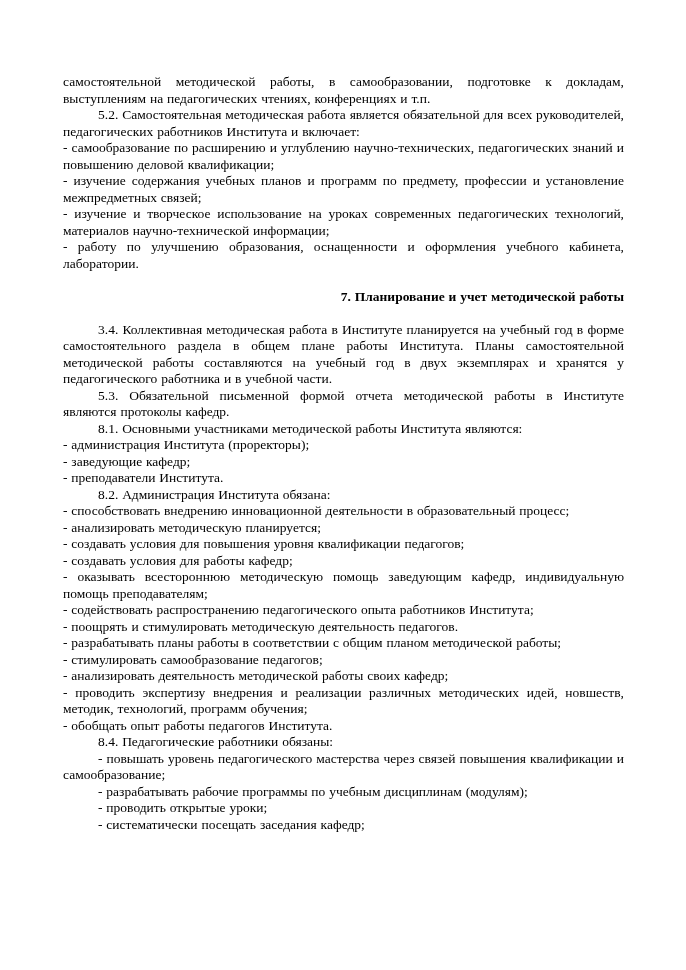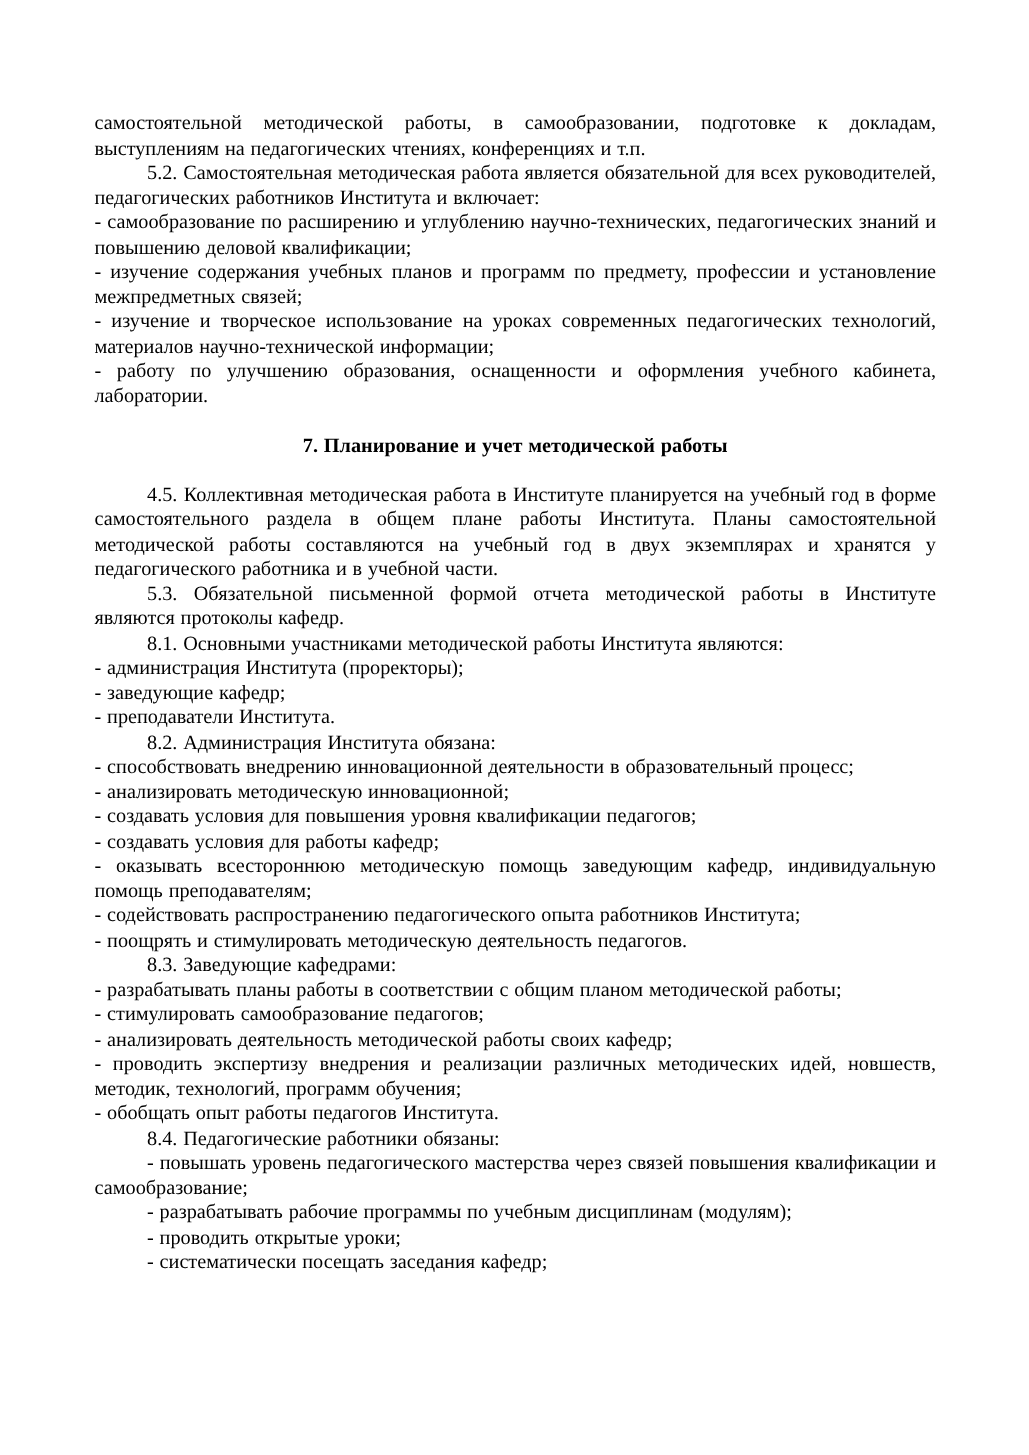--- a/index.html
+++ b/index.html
@@ -36,53 +36,52 @@
     word-spacing: 0.5px;
   }
   .content p.indent {
     text-indent: 35px;
   }
   .content p.flush {
     text-indent: 0;
   }
   .content h2.heading {
     font-weight: bold;
-    text-align: center;
+    text-align: right;
     text-indent: 0;
     margin-top: 16.5px;
     margin-bottom: 16.5px;
   }
 </style>
 </head>
 <body>
 
 <div class="page">
   <div class="content">
       <p class="flush">самостоятельной методической работы, в самообразовании, подготовке к докладам, выступлениям на педагогических чтениях, конференциях и т.п.</p>
       <p class="indent">5.2. Самостоятельная методическая работа является обязательной для всех руководителей, педагогических работников Института и включает:</p>
       <p class="flush">- самообразование по расширению и углублению научно-технических, педагогических знаний и повышению деловой квалификации;</p>
       <p class="flush">- изучение содержания учебных планов и программ по предмету, профессии и установление межпредметных связей;</p>
       <p class="flush">- изучение и творческое использование на уроках современных педагогических технологий, материалов научно-технической информации;</p>
       <p class="flush">- работу по улучшению образования, оснащенности и оформления учебного кабинета, лаборатории.</p>
       <h2 class="heading">7. Планирование и учет методической работы</h2>
-      <p class="indent">4.5. Коллективная методическая работа в Институте планируется на учебный год в форме самостоятельного раздела в общем плане работы Института. Планы самостоятельной методической работы составляются на учебный год в двух экземплярах и хранятся у педагогического работника и в учебной части.</p>
+      <p class="indent">3.4. Коллективная методическая работа в Институте планируется на учебный год в форме самостоятельного раздела в общем плане работы Института. Планы самостоятельной методической работы составляются на учебный год в двух экземплярах и хранятся у педагогического работника и в учебной части.</p>
       <p class="indent">5.3. Обязательной письменной формой отчета методической работы в Институте являются протоколы кафедр.</p>
       <p class="indent">8.1. Основными участниками методической работы Института являются:</p>
       <p class="flush">- администрация Института (проректоры);</p>
       <p class="flush">- заведующие кафедр;</p>
       <p class="flush">- преподаватели Института.</p>
       <p class="indent">8.2. Администрация Института обязана:</p>
       <p class="flush">- способствовать внедрению инновационной деятельности в образовательный процесс;</p>
-      <p class="flush">- анализировать методическую инновационной;</p>
+      <p class="flush">- анализировать методическую планируется;</p>
       <p class="flush">- создавать условия для повышения уровня квалификации педагогов;</p>
       <p class="flush">- создавать условия для работы кафедр;</p>
       <p class="flush">- оказывать всестороннюю методическую помощь заведующим кафедр, индивидуальную помощь преподавателям;</p>
       <p class="flush">- содействовать распространению педагогического опыта работников Института;</p>
       <p class="flush">- поощрять и стимулировать методическую деятельность педагогов.</p>
-      <p class="indent">8.3. Заведующие кафедрами:</p>
       <p class="flush">- разрабатывать планы работы в соответствии с общим планом методической работы;</p>
       <p class="flush">- стимулировать самообразование педагогов;</p>
       <p class="flush">- анализировать деятельность методической работы своих кафедр;</p>
       <p class="flush">- проводить экспертизу внедрения и реализации различных методических идей, новшеств, методик, технологий, программ обучения;</p>
       <p class="flush">- обобщать опыт работы педагогов Института.</p>
       <p class="indent">8.4. Педагогические работники обязаны:</p>
       <p class="indent">- повышать уровень педагогического мастерства через связей повышения квалификации и самообразование;</p>
       <p class="indent">- разрабатывать рабочие программы по учебным дисциплинам (модулям);</p>
       <p class="indent">- проводить открытые уроки;</p>
       <p class="indent">- систематически посещать заседания кафедр;</p>

